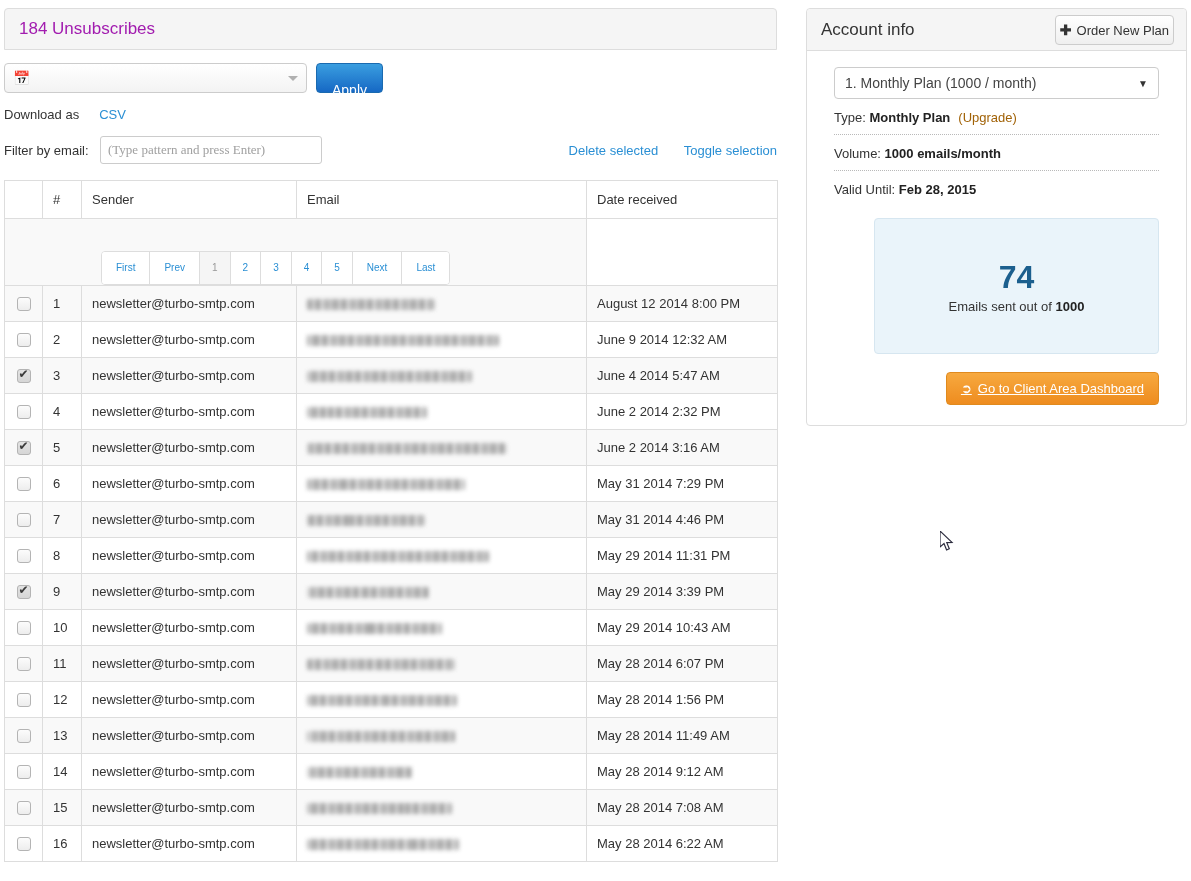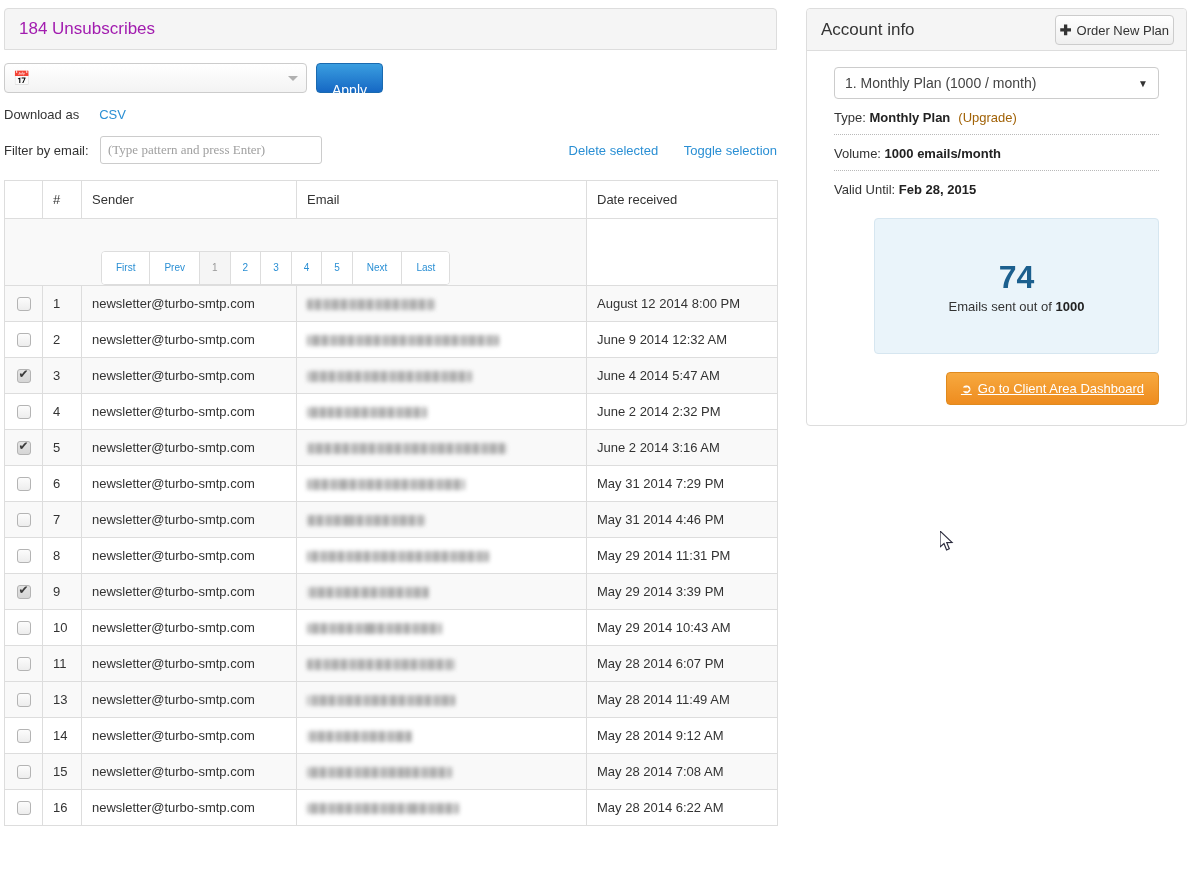--- a/index.html
+++ b/index.html
@@ -464,20 +464,27 @@
               <td class="cell-email"><span class="redacted" style="width: 135px; background-position: 63px 0px;"></span></td>
               <td class="cell-date">May 29 2014 10:43 AM</td>
             </tr>
             <tr class="row-odd">
               <td class="cell-chk"><span class="cbx"></span></td>
               <td class="cell-num">11</td>
               <td class="cell-sender">newsletter@turbo-smtp.com</td>
               <td class="cell-email"><span class="redacted" style="width: 148px; background-position: 70px 0px;"></span></td>
               <td class="cell-date">May 28 2014 6:07 PM</td>
             </tr>
+            <tr class="row-even">
+              <td class="cell-chk"><span class="cbx"></span></td>
+              <td class="cell-num">12</td>
+              <td class="cell-sender">newsletter@turbo-smtp.com</td>
+              <td class="cell-email"><span class="redacted" style="width: 150px; background-position: 77px 0px;"></span></td>
+              <td class="cell-date">May 28 2014 1:56 PM</td>
+            </tr>
             <tr class="row-odd">
               <td class="cell-chk"><span class="cbx"></span></td>
               <td class="cell-num">13</td>
               <td class="cell-sender">newsletter@turbo-smtp.com</td>
               <td class="cell-email"><span class="redacted" style="width: 148px; background-position: 84px 0px;"></span></td>
               <td class="cell-date">May 28 2014 11:49 AM</td>
             </tr>
             <tr class="row-even">
               <td class="cell-chk"><span class="cbx"></span></td>
               <td class="cell-num">14</td>

